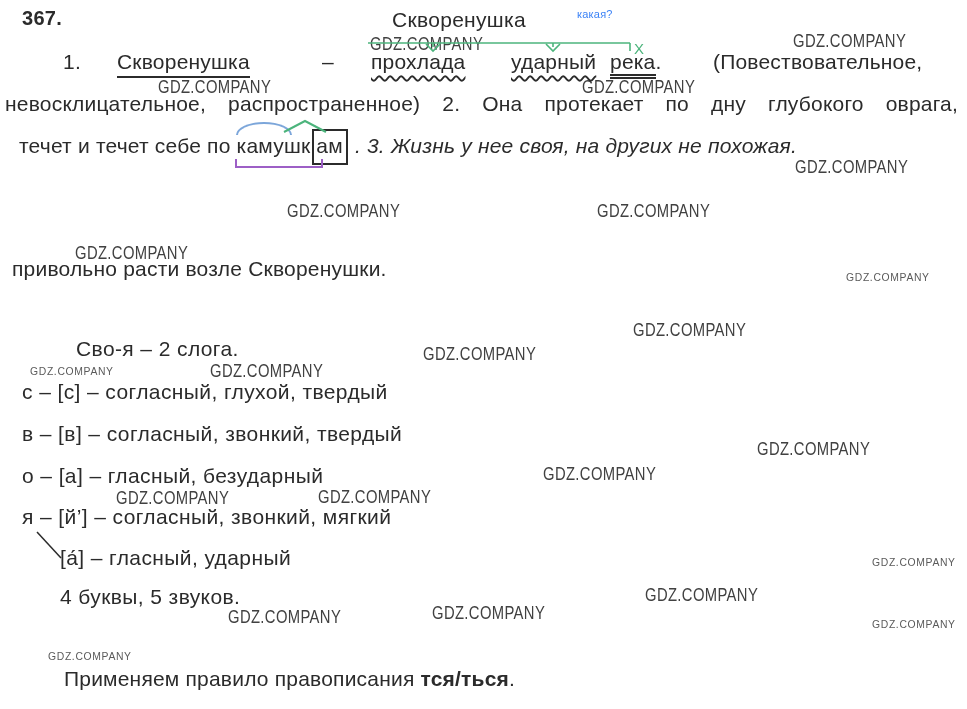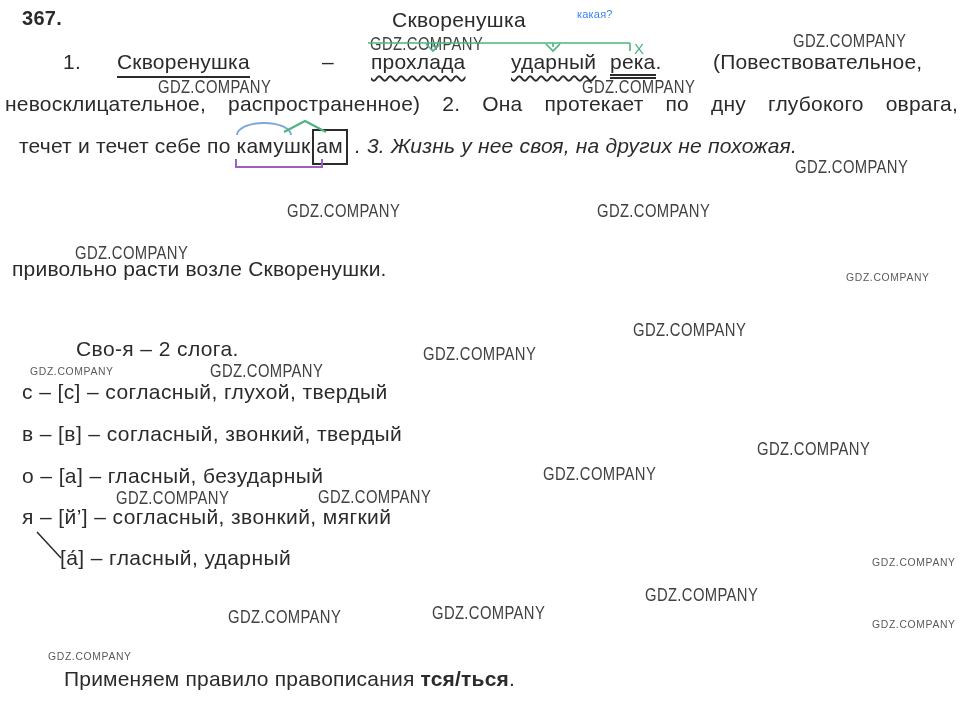--- a/index.html
+++ b/index.html
@@ -130,18 +130,19 @@
 
   <div class="ph ph-syll">Сво-я – 2 слога.</div>
   <div class="ph ph-r1">в – [в] – согласный, звонкий, твердый</div>
   <div class="ph ph-r0">с – [с] – согласный, глухой, твердый</div>
   <div class="ph ph-r2">о – [а] – гласный, безударный</div>
   <div class="ph ph-r3">я – [й’] – согласный, звонкий, мягкий</div>
   <svg class="ya-line-svg" viewBox="0 0 34 32" xmlns="http://www.w3.org/2000/svg">
     <line x1="4" y1="3" x2="28" y2="29" stroke="#2b2b2b" stroke-width="1.5"></line>
   </svg>
   <div class="ph ph-r4">[а́] – гласный, ударный</div>
+  <div class="ph ph-sum">4 буквы, 5 звуков.</div>
 
   <div class="rule-note">
     <span>Применяем правило правописания </span><b>тся/ться</b><span>.</span>
   </div>
 
 </div>
 
 </body></html>

